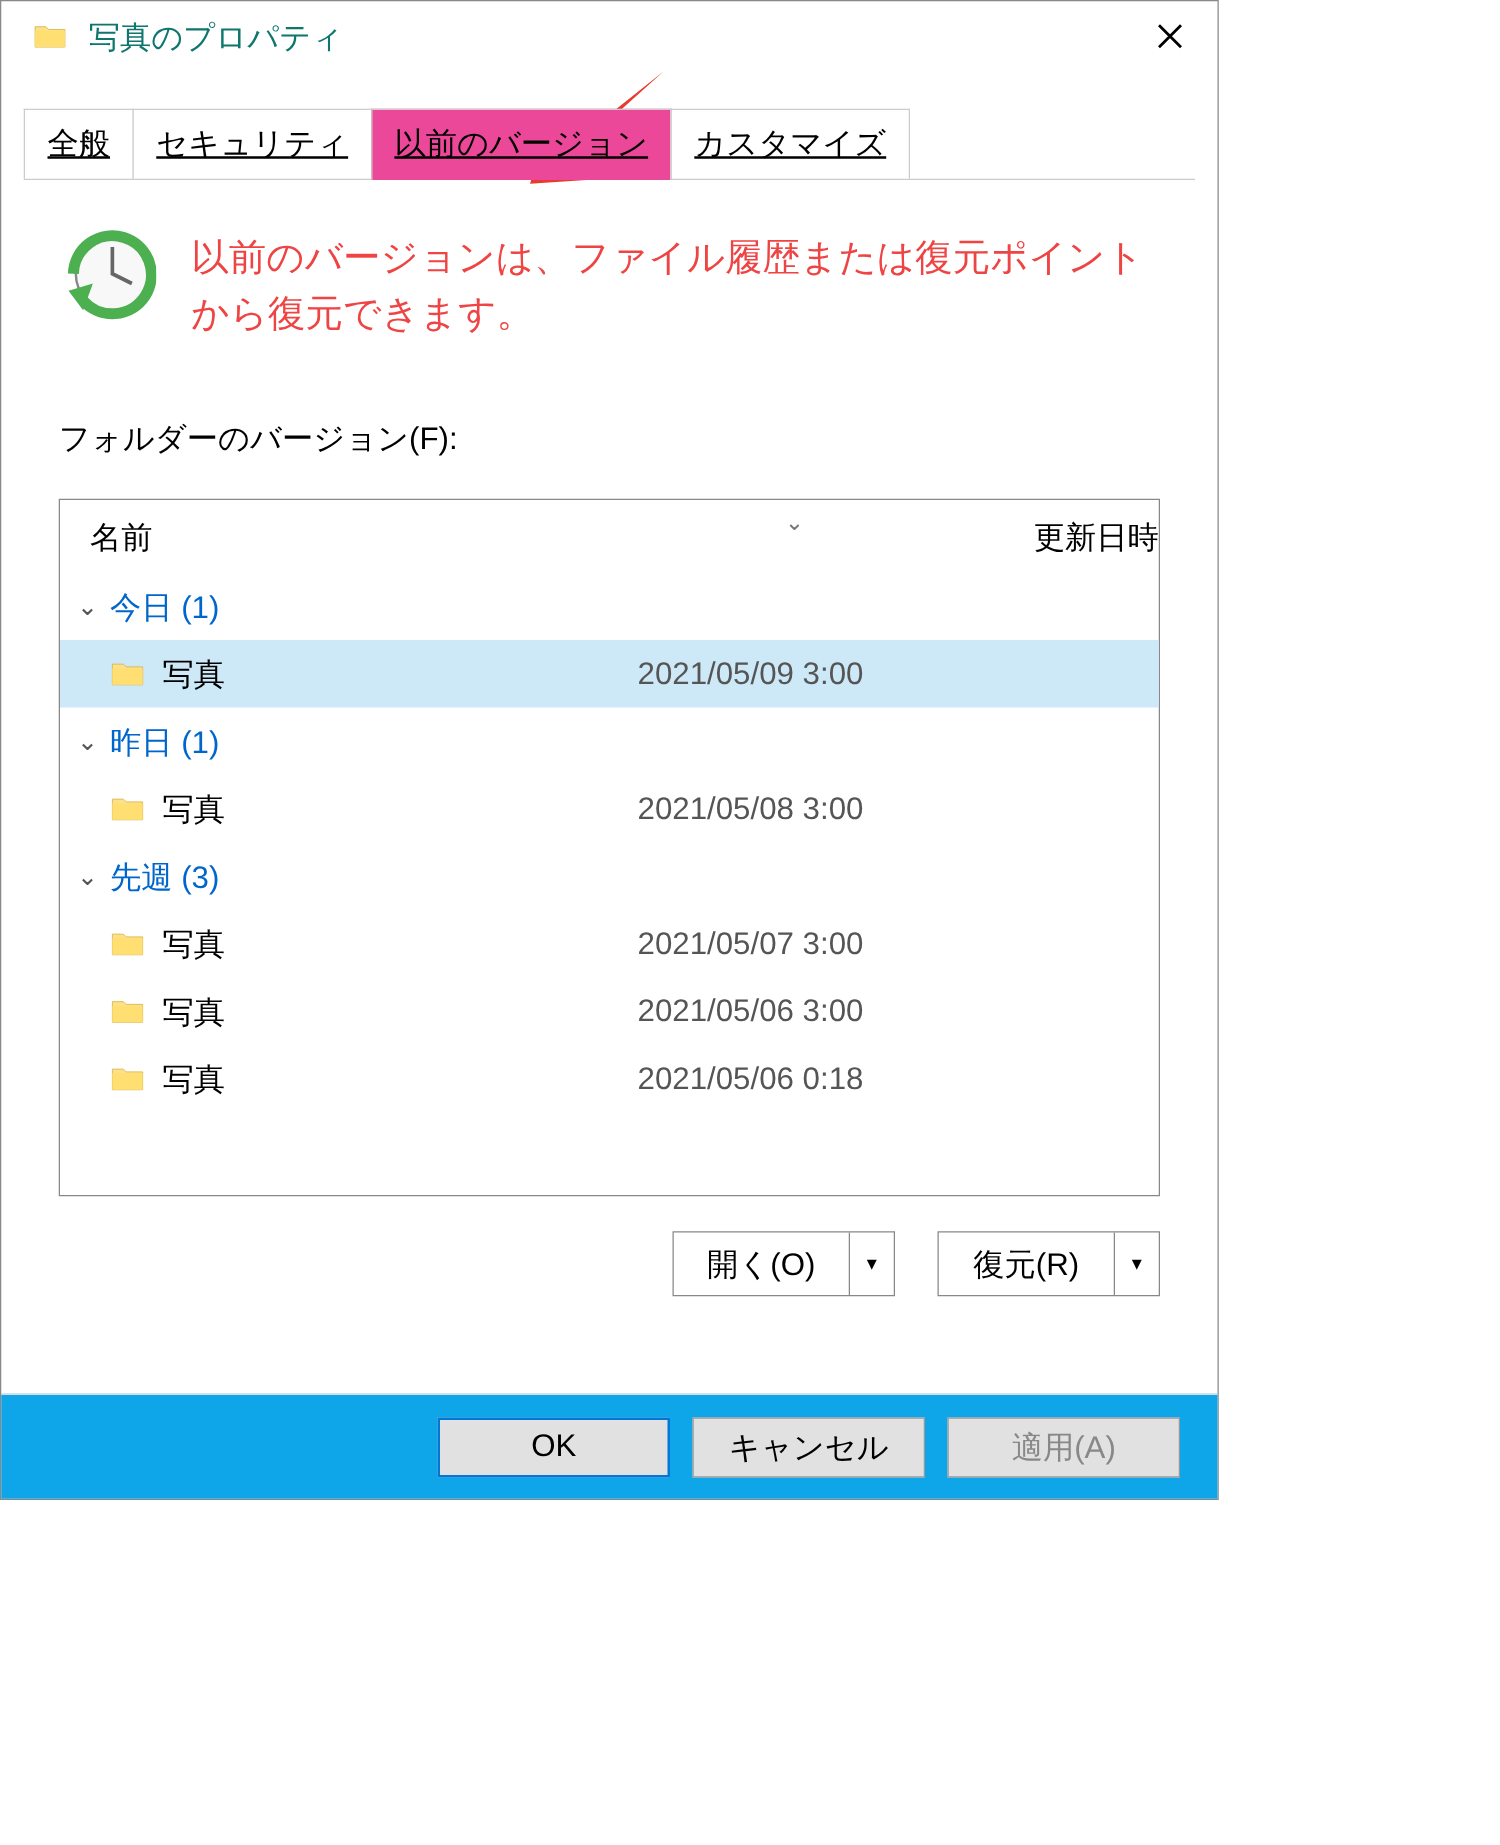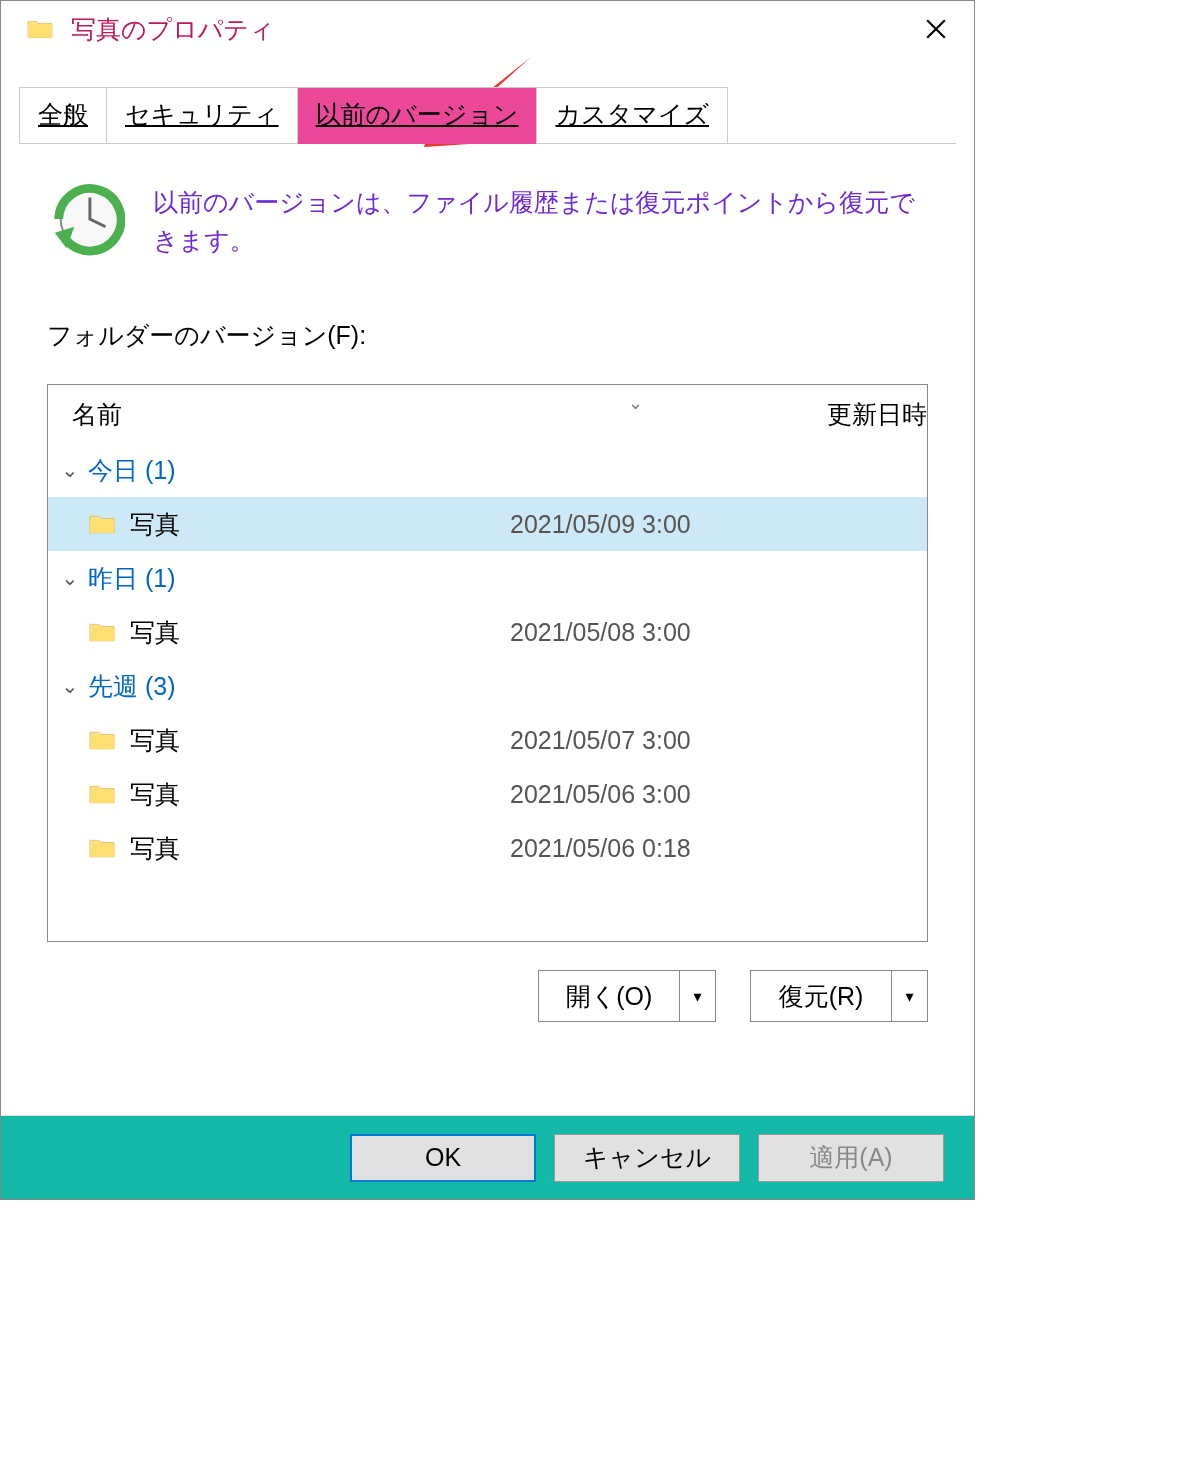--- a/index.html
+++ b/index.html
@@ -25,21 +25,21 @@
 }
 .titlebar-icon {
   width: 30px;
   height: 24px;
   margin-right: 14px;
   display: flex;
   align-items: center;
 }
 .title-text {
   font-size: 25px;
-  color: #be185d;
+  color: #0f766e;
   flex: 1;
 }
 .close-btn {
   width: 60px;
   height: 56px;
   display: flex;
   align-items: center;
   justify-content: center;
   font-size: 28px;
   color: #000;
@@ -85,22 +85,22 @@
   margin-bottom: 60px;
 }
 .desc-icon {
   width: 78px;
   height: 78px;
   margin-right: 28px;
   position: relative;
   flex-shrink: 0;
 }
 .desc-text {
-  font-size: 25px;
-  color: #6d28d9;
+  font-size: 30px;
+  color: #ef4444;
   line-height: 1.5;
   padding-top: 4px;
 }
 .list-label {
   font-size: 25px;
   color: #000;
   margin-left: 28px;
   margin-bottom: 32px;
 }
 .listbox {
@@ -191,21 +191,21 @@
   justify-content: center;
   font-size: 16px;
 }
 .footer {
   position: absolute;
   bottom: 0;
   left: 0;
   right: 0;
   height: 84px;
   border-top: 1px solid #ddd;
-  background: #14b8a6;
+  background: #0ea5e9;
   display: flex;
   align-items: center;
   justify-content: flex-end;
   padding-right: 30px;
   gap: 18px;
 }
 .dlg-btn {
   width: 186px;
   height: 48px;
   background: #e1e1e1;

